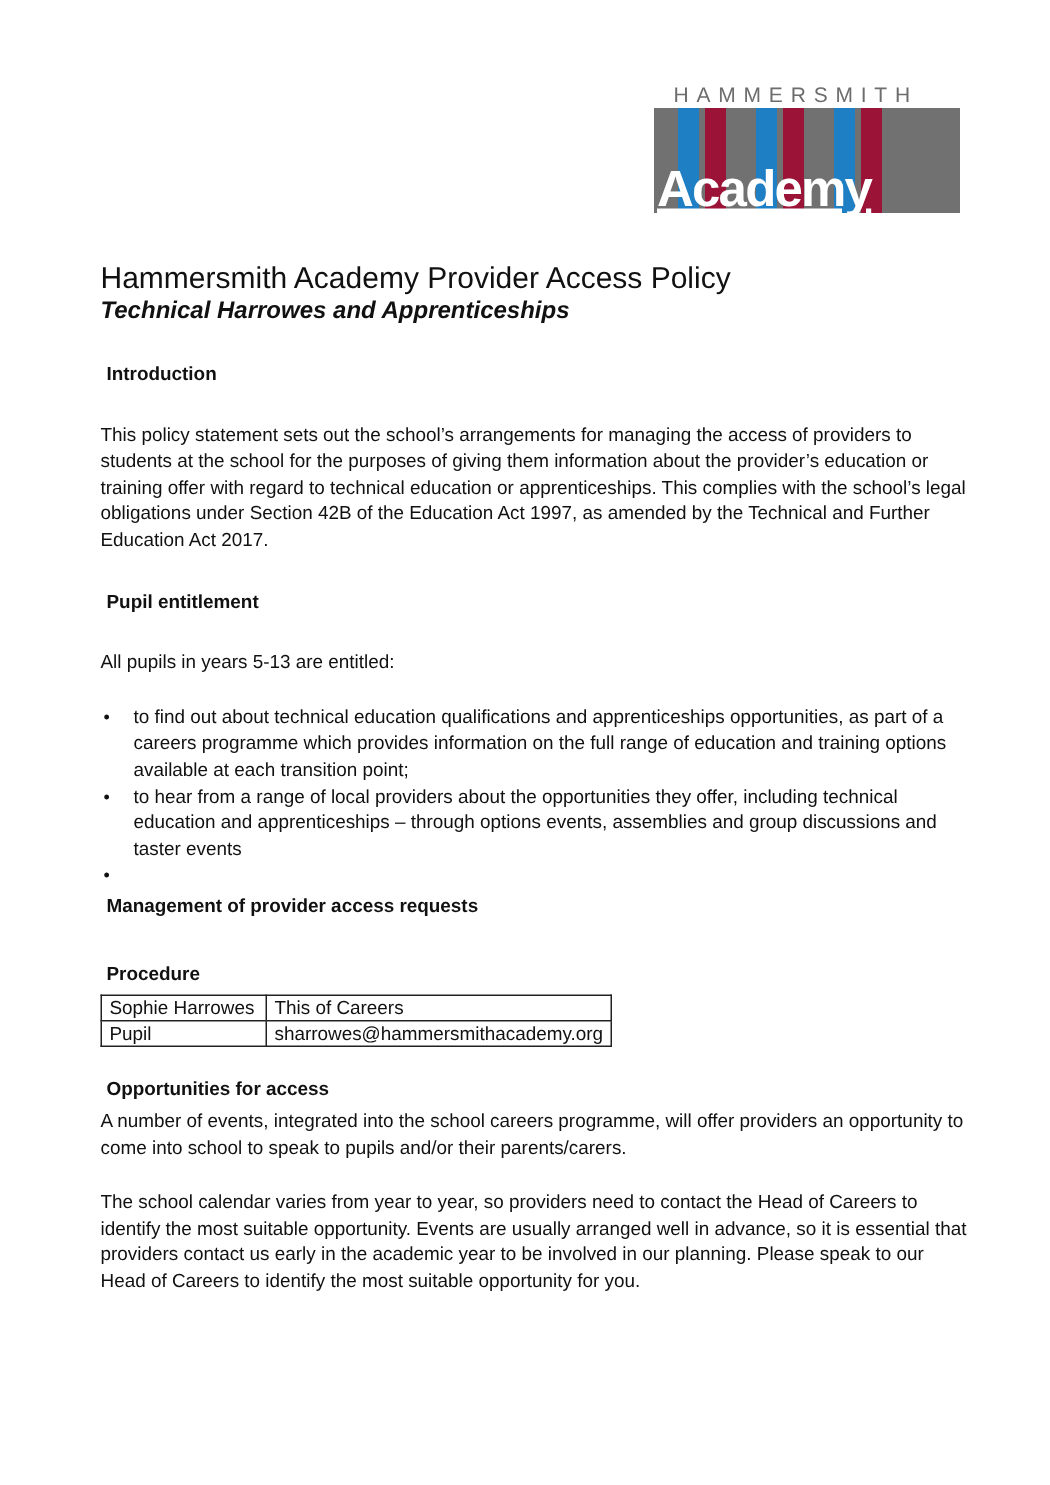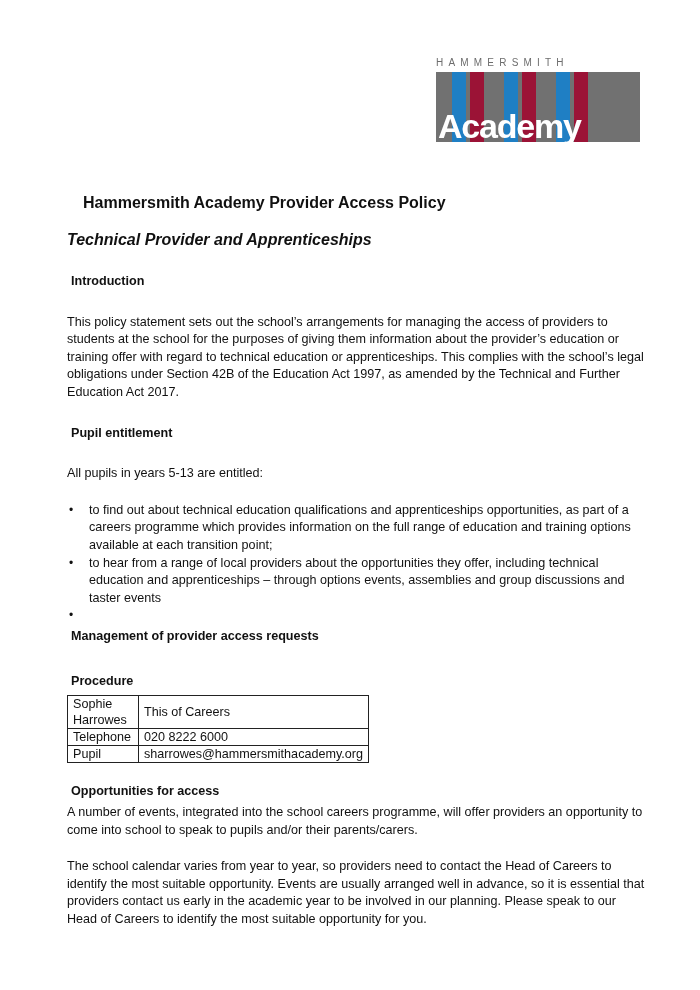--- a/index.html
+++ b/index.html
@@ -3,50 +3,50 @@
   <meta charset="utf-8">
   <style>
     html, body { margin: 0; padding: 0; background: #ffffff; }
     body {
       width: 700px; height: 990px; position: relative; overflow: hidden;
       font-family: "Liberation Sans", "DejaVu Sans", sans-serif;
       color: #111111;
     }
     .logo { position: absolute; left: 436px; top: 56px; width: 206px; }
     .logo-word {
-      font-size: 10px; letter-spacing: 5.2px; color: #6d6d6d;
-      line-height: 14px; margin-left: 0; white-space: nowrap;
+      font-size: 14px; letter-spacing: 5.2px; color: #6d6d6d;
+      line-height: 14px; margin-left: 13px; white-space: nowrap;
     }
     .logo-box {
       position: relative; width: 204px; height: 70px; margin-top: 2px;
       background: #717171; overflow: hidden;
     }
     .stripe { position: absolute; top: 0; height: 70px; }
     .stripe.blue { background: #1f7fc4; }
     .stripe.red { background: #9b1336; }
     .logo-academy {
       position: absolute; left: 2px; bottom: -3px;
       font-family: "Liberation Sans", sans-serif; font-weight: bold;
-      font-size: 34px; color: #ffffff; letter-spacing: -1.2px; line-height: 38px;
+      font-size: 34px; color: #ffffff; letter-spacing: -1.2px; line-height: 38px; text-decoration: underline;
     }
 
     .doc { position: absolute; left: 67px; top: 176px; width: 580px; font-size: 12.6px; line-height: 17.6px; }
-    .title { font-weight: bold; font-size: 16px; line-height: 21px; margin: 16px; }
+    .title { font-weight: normal; font-size: 20px; line-height: 21px; margin: 0; }
     .subtitle { font-weight: bold; font-style: italic; font-size: 16px; line-height: 21px; margin: 0; }
     .h { font-weight: bold; margin: 4px; }
     p { margin: 0; }
     .gap-lg { height: 19px; }
     .gap-md { height: 17px; }
     ul.bullets { list-style: none; margin: 0; padding: 0; }
     ul.bullets li { position: relative; padding-left: 22px; }
     ul.bullets li .dot {
       position: absolute; left: 2px; top: 0; font-size: 12px;
     }
     table.contact {
-      border-collapse: collapse; margin-top: 1px; width: 302px;
+      border-collapse: collapse; margin-top: 1px; width: 341px;
     }
     table.contact td {
       border: 1px solid #222; padding: 0 5px; height: 16px; line-height: 16px;
       font-size: 12.6px;
     }
     table.contact td.c1 { width: 122px; }
   </style>
 </head>
 <body>
 
@@ -58,21 +58,21 @@
     <div class="stripe blue" style="left:68px;width:14px;"></div>
     <div class="stripe red" style="left:86px;width:14px;"></div>
     <div class="stripe blue" style="left:120px;width:14px;"></div>
     <div class="stripe red" style="left:138px;width:14px;"></div>
     <div class="logo-academy">Academy</div>
   </div>
 </div>
 
 <div class="doc">
   <h1 class="title">Hammersmith Academy Provider Access Policy</h1>
-  <h2 class="subtitle">Technical Provider and Apprenticeships</h2>
+  <h2 class="subtitle">Technical Harrowes and Apprenticeships</h2>
   <div style="height:19px"></div>
 
   <p class="h">Introduction</p>
   <div class="gap-lg"></div>
   <p>This policy statement sets out the school’s arrangements for managing the access of providers to students at the school for the purposes of giving them information about the provider’s education or training offer with regard to technical education or apprenticeships. This complies with the school’s legal obligations under Section 42B of the Education Act 1997, as amended by the Technical and Further Education Act 2017.</p>
   <div class="gap-lg"></div>
 
   <p class="h">Pupil entitlement</p>
   <div class="gap-lg"></div>
   <p>All pupils in years 5-13 are entitled:</p>
@@ -95,24 +95,20 @@
   <p class="h">Management of provider access requests</p>
   <div class="gap-lg"></div>
   <p class="h">Procedure</p>
   <table class="contact">
     <tbody>
         <tr>
       <td class="c1">Sophie Harrowes</td>
       <td>This of Careers</td>
     </tr>
     <tr>
-      <td class="c1">Telephone</td>
-      <td>020 8222 6000</td>
-    </tr>
-    <tr>
       <td class="c1">Pupil</td>
       <td>sharrowes@hammersmithacademy.org</td>
     </tr>
   </tbody>
     </table>
   <div style="height:16px"></div>
 
   <p class="h">Opportunities for access</p>
   <p>A number of events, integrated into the school careers programme, will offer providers an opportunity to come into school to speak to pupils and/or their parents/carers.</p>
   <div class="gap-lg"></div>

